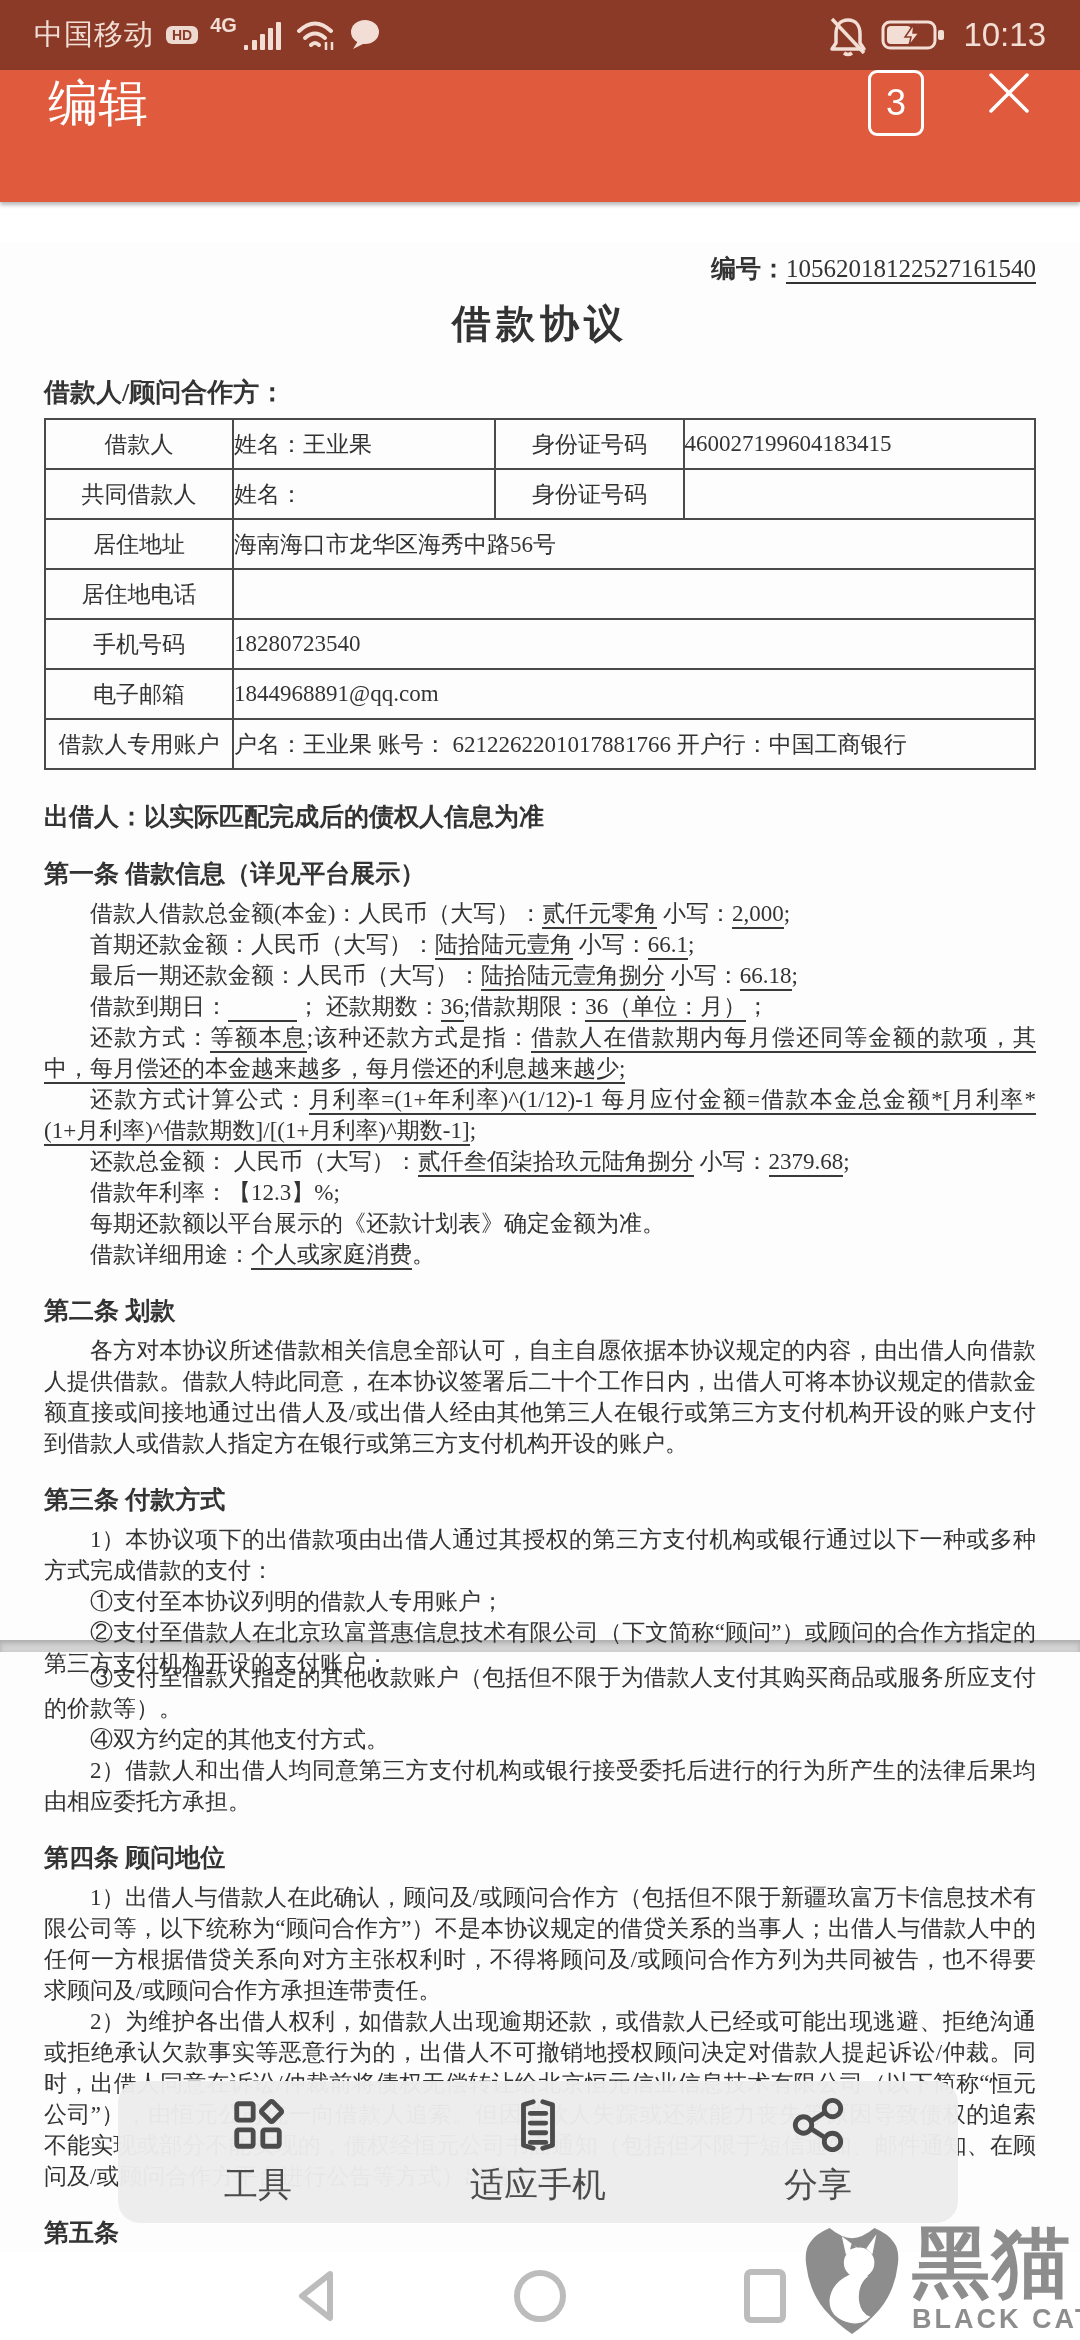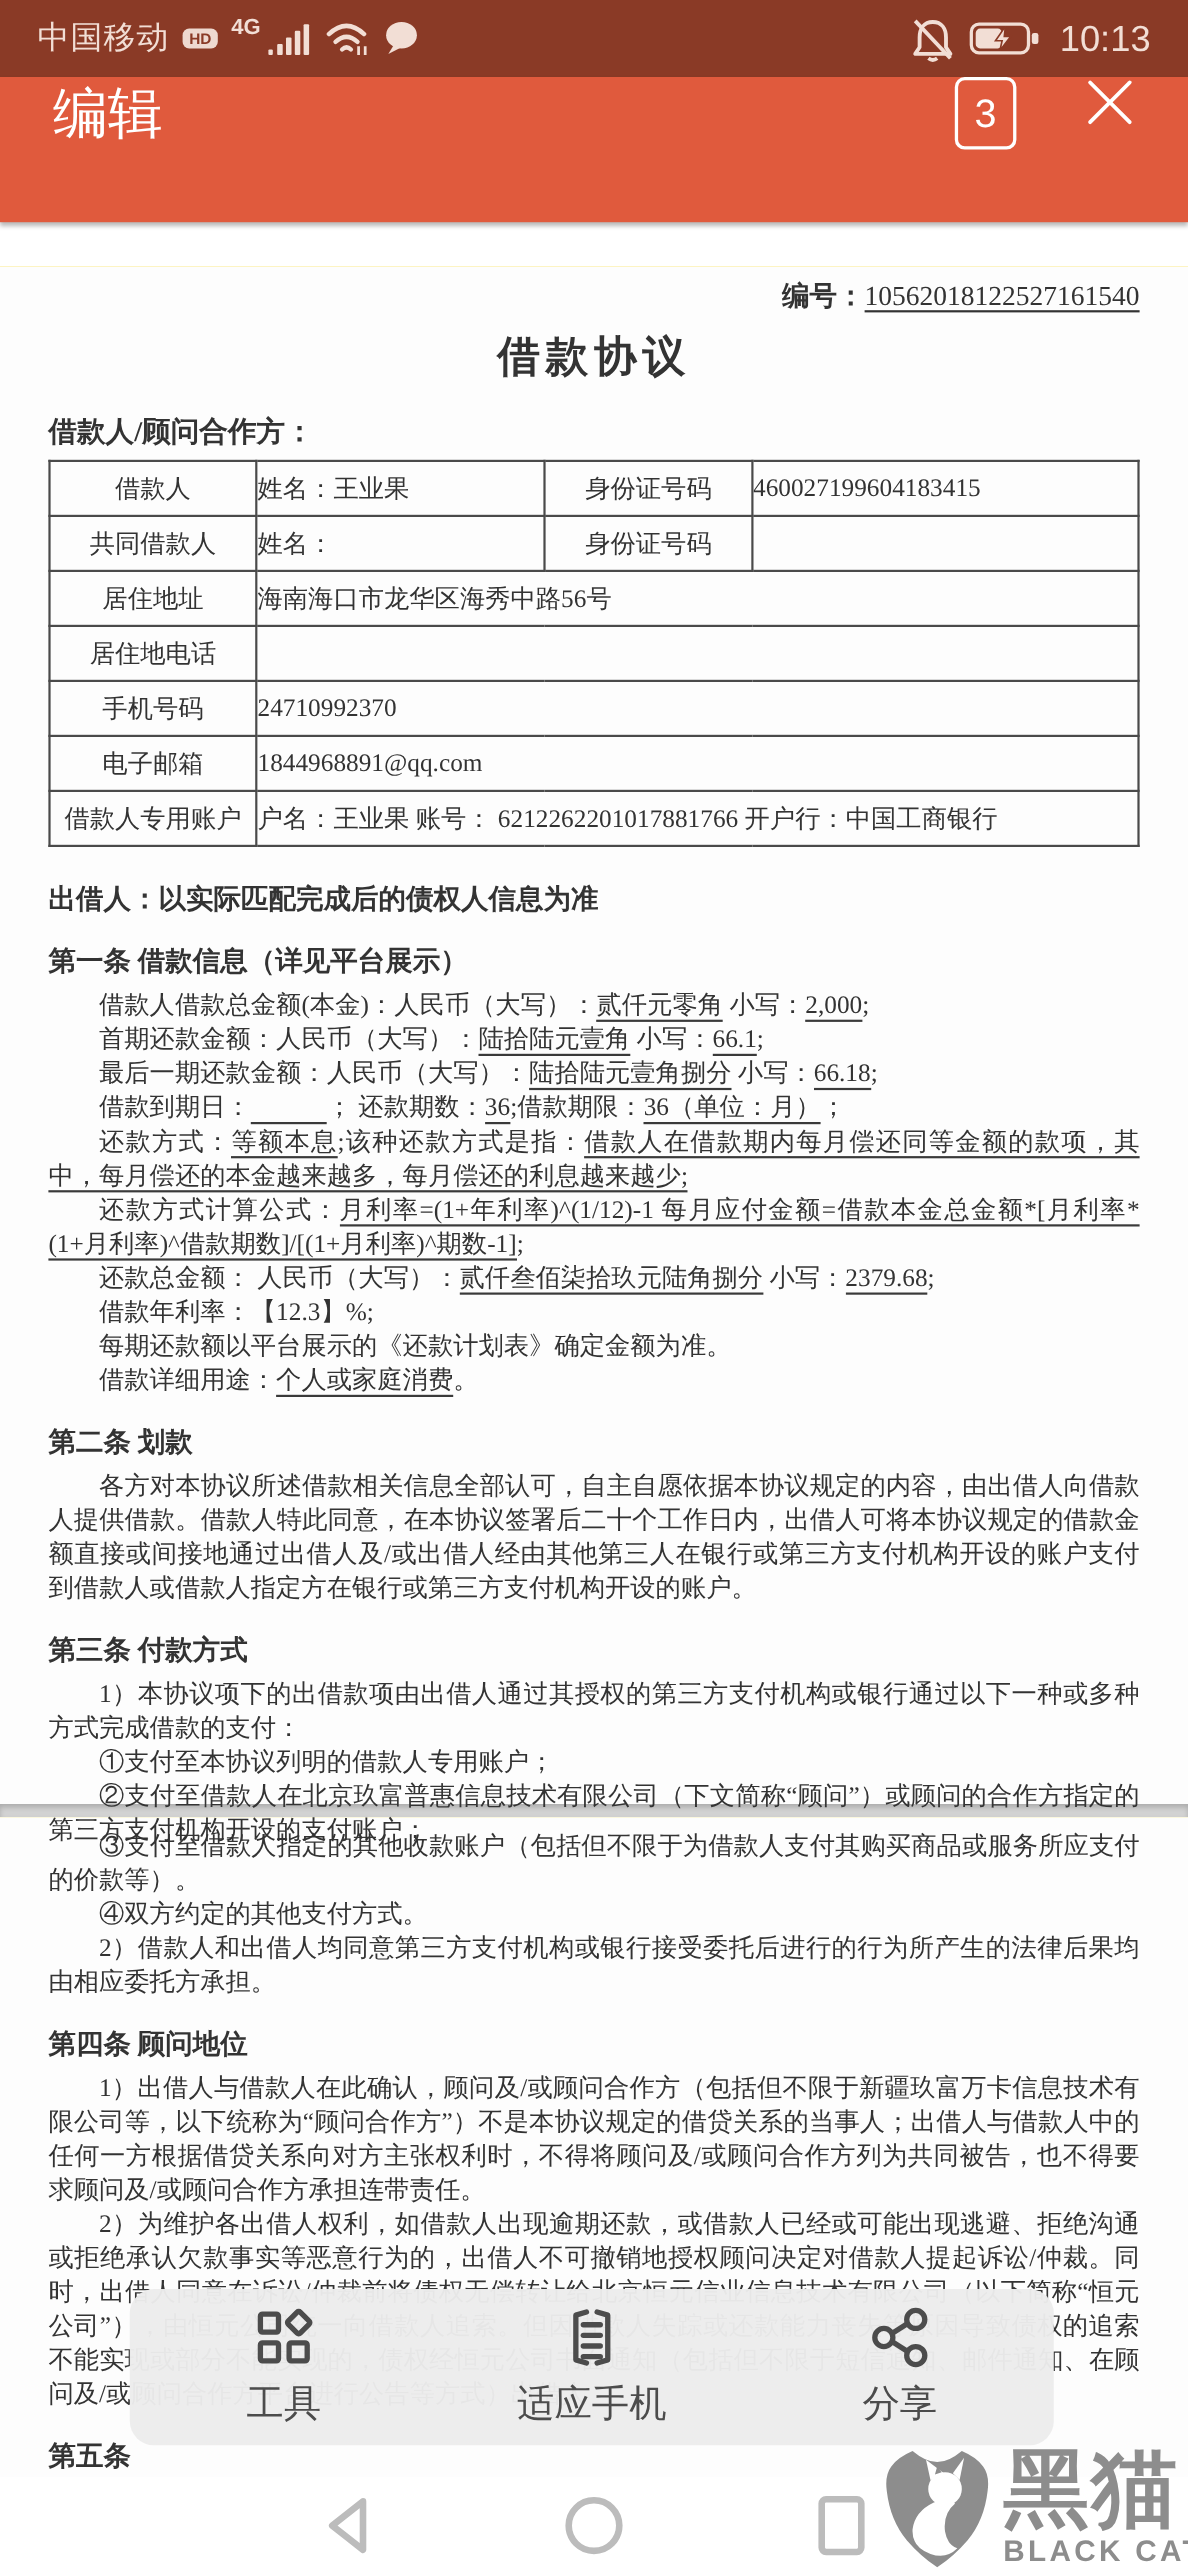--- a/index.html
+++ b/index.html
@@ -172,21 +172,21 @@
           <tr>
             <td class="lab">居住地址</td>
             <td colspan="3" class="val">海南海口市龙华区海秀中路56号</td>
           </tr>
           <tr>
             <td class="lab">居住地电话</td>
             <td colspan="3" class="val"></td>
           </tr>
           <tr>
             <td class="lab">手机号码</td>
-            <td colspan="3" class="val">24710992370</td>
+            <td colspan="3" class="val">18280723540</td>
           </tr>
           <tr>
             <td class="lab">电子邮箱</td>
             <td colspan="3" class="val">1844968891@qq.com</td>
           </tr>
           <tr>
             <td class="lab">借款人专用账户</td>
             <td colspan="3" class="val">户名：王业果 账号： 6212262201017881766 开户行：中国工商银行</td>
           </tr>
         </tbody>

